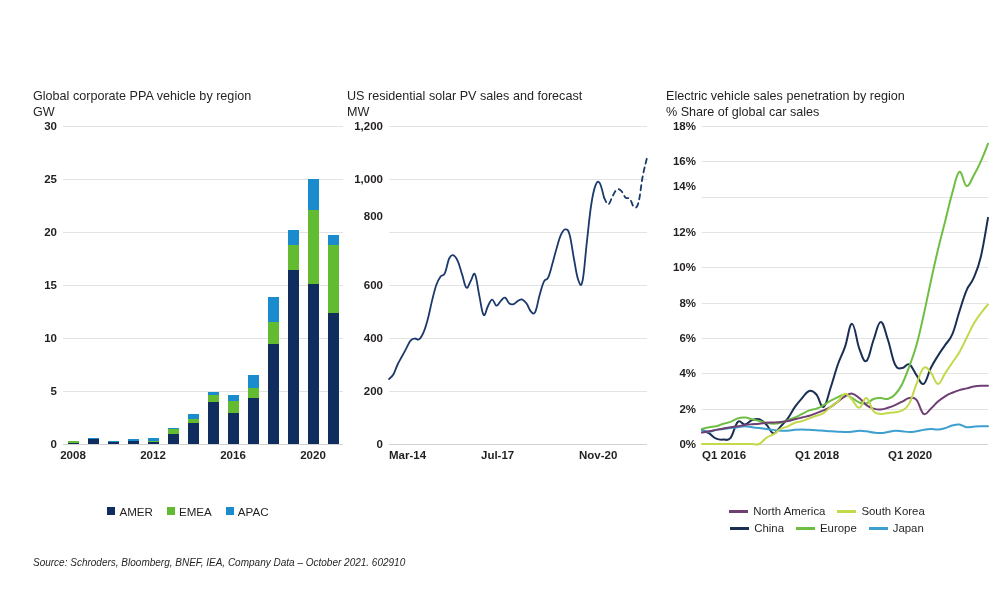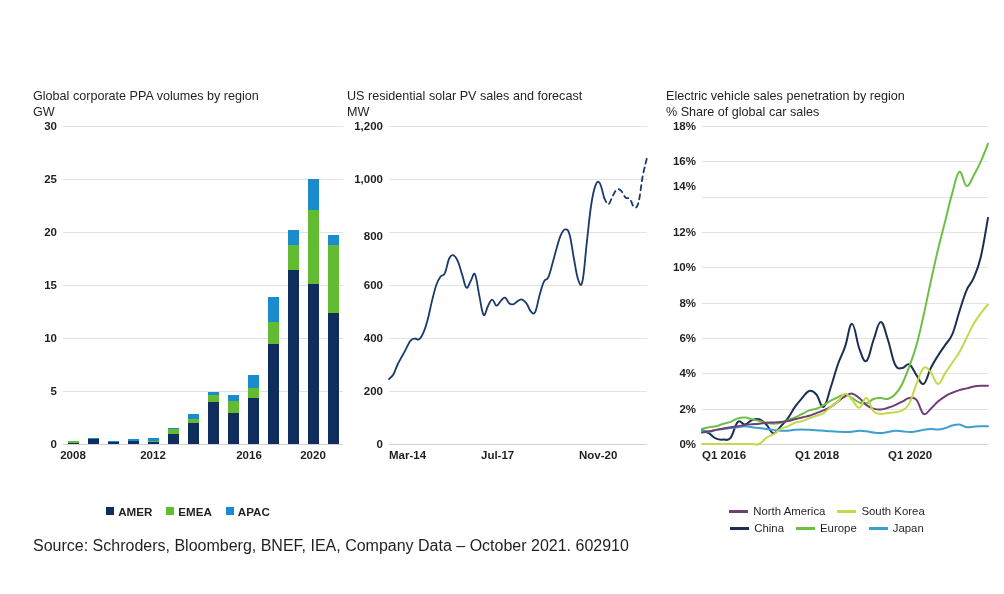--- a/index.html
+++ b/index.html
@@ -55,47 +55,47 @@
   }
 
   
   .bar{position:absolute;bottom:0;}
   .seg{position:absolute;left:0;width:100%;}
 
   
   .legend1{
     position:absolute; left:33px; top:505px;
     width:310px; text-align:center;
-    font-size:11.6px; font-weight:bold; color:#231f20;
+    font-size:11.6px; font-weight:normal; color:#231f20;
   }
   .legend1 .li{display:inline-block;margin:0 7px;white-space:nowrap;}
   .swatch{display:inline-block;width:8px;height:8px;margin-right:4px;vertical-align:1px;}
 
   .legend3{
     position:absolute; left:666px; top:503px; width:322px;
     font-size:11.4px; color:#231f20;
   }
   .legend3 .row{display:flex;justify-content:center;gap:12px;line-height:17px;}
   .legend3 .li{display:flex;align-items:center;white-space:nowrap;}
   .lline{display:inline-block;width:19px;height:2.5px;margin-right:5px;}
 
   .source{
-    position:absolute;left:33px;top:537px;
-    font-size:16px;color:#231f20;
+    position:absolute;left:33px;top:557px;
+    font-size:10px;color:#231f20;font-style:italic;
   }
   svg{display:block;}
 </style>
 </head>
 <body>
 
 <div class="page">
 
 
   <div class="panel" id="panel1">
-    <div class="chart-title">Global corporate PPA volumes by region</div>
+    <div class="chart-title">Global corporate PPA vehicle by region</div>
     <div class="chart-unit">GW</div>
     <div class="plotwrap">
       <div class="plot" id="plot1" style="height: 318px; margin-left: 30px; width: 280px;">
           <div class="axisline" style="top: 318px;"></div>
           <div class="ytick" style="top: 318px;">0</div>
           <div class="gridline" style="top: 265px;"></div>
           <div class="ytick" style="top: 265px;">5</div>
           <div class="gridline" style="top: 212px;"></div>
           <div class="ytick" style="top: 212px;">10</div>
           <div class="gridline" style="top: 159px;"></div>
@@ -170,42 +170,42 @@
             <div class="seg" style="bottom: 160.06px; height: 74.2px; background: rgb(98, 187, 48);"></div>
             <div class="seg" style="bottom: 234.26px; height: 30.74px; background: rgb(26, 140, 205);"></div>
           </div>
           <div class="bar" style="left: 264.5px; width: 11px; height: 208.82px;">
             <div class="seg" style="bottom: 0px; height: 131.44px; background: rgb(15, 46, 94);"></div>
             <div class="seg" style="bottom: 131.44px; height: 67.84px; background: rgb(98, 187, 48);"></div>
             <div class="seg" style="bottom: 199.28px; height: 9.54px; background: rgb(26, 140, 205);"></div>
           </div>
           <div class="xtick" style="left: 10px; transform: translateX(-50%);">2008</div>
           <div class="xtick" style="left: 90px; transform: translateX(-50%);">2012</div>
-          <div class="xtick" style="left: 170px; transform: translateX(-50%); margin-left: 16px;">2016</div>
+          <div class="xtick" style="left: 170px; transform: translateX(-50%);">2016</div>
           <div class="xtick" style="left: 250px; transform: translateX(-50%);">2020</div>
         </div>
     </div>
   </div>
   <div class="legend1" id="legend1"><span class="li"><span class="swatch" style="background: rgb(15, 46, 94);"></span><span>AMER</span></span><span class="li"><span class="swatch" style="background: rgb(98, 187, 48);"></span><span>EMEA</span></span><span class="li"><span class="swatch" style="background: rgb(26, 140, 205);"></span><span>APAC</span></span></div>
 
   <div class="panel" id="panel2">
     <div class="chart-title">US residential solar PV sales and forecast</div>
     <div class="chart-unit">MW</div>
     <div class="plotwrap">
       <div class="plot" id="plot2" style="height: 318px; margin-left: 42px; width: 258px;">
           <div class="axisline" style="top: 318px;"></div>
           <div class="ytick" style="top: 318px;">0</div>
           <div class="gridline" style="top: 265px;"></div>
           <div class="ytick" style="top: 265px;">200</div>
           <div class="gridline" style="top: 212px;"></div>
           <div class="ytick" style="top: 212px;">400</div>
           <div class="gridline" style="top: 159px;"></div>
           <div class="ytick" style="top: 159px;">600</div>
           <div class="gridline" style="top: 106px;"></div>
-          <div class="ytick" style="top: 110px; padding-left: 18px;">800</div>
+          <div class="ytick" style="top: 90px; padding-left: 18px;">800</div>
           <div class="gridline" style="top: 53px;"></div>
           <div class="ytick" style="top: 53px;">1,000</div>
           <div class="gridline" style="top: 0px;"></div>
           <div class="ytick" style="top: 0px;">1,200</div>
           <svg width="258" height="318" style="position: absolute; left: 0px; top: 0px; overflow: visible;">
             <path d="M0.00,253.07 C0.86,252.17 2.58,251.48 4.30,248.57 C6.02,245.66 6.88,242.10 8.60,238.50 C10.32,234.90 11.18,233.73 12.90,230.55 C14.62,227.37 15.48,225.78 17.20,222.60 C18.92,219.42 19.78,216.66 21.50,214.65 C23.22,212.64 24.08,212.79 25.80,212.53 C27.52,212.27 28.38,214.49 30.10,213.32 C31.82,212.16 32.68,210.67 34.40,206.70 C36.12,202.72 36.98,199.81 38.70,193.45 C40.42,187.09 41.28,181.79 43.00,174.90 C44.72,168.01 45.58,163.88 47.30,159.00 C49.02,154.12 49.88,152.91 51.60,150.52 C53.32,148.14 54.18,150.68 55.90,147.08 C57.62,143.47 58.48,136.05 60.20,132.50 C61.92,128.95 62.78,128.79 64.50,129.32 C66.22,129.85 67.08,131.33 68.80,135.15 C70.52,138.97 71.38,143.10 73.10,148.40 C74.82,153.70 75.68,160.33 77.40,161.65 C79.12,162.97 79.98,157.68 81.70,155.03 C83.42,152.38 84.28,145.49 86.00,148.40 C87.72,151.31 88.58,161.49 90.30,169.60 C92.02,177.71 92.88,186.82 94.60,188.94 C96.32,191.06 97.18,183.27 98.90,180.20 C100.62,177.13 101.48,173.68 103.20,173.57 C104.92,173.47 105.78,179.40 107.50,179.67 C109.22,179.94 110.08,176.49 111.80,174.90 C113.52,173.31 114.38,171.19 116.10,171.72 C117.82,172.25 118.68,176.28 120.40,177.55 C122.12,178.82 122.98,178.61 124.70,178.08 C126.42,177.55 127.28,175.80 129.00,174.90 C130.72,174.00 131.58,173.04 133.30,173.57 C135.02,174.10 135.88,175.17 137.60,177.55 C139.32,179.94 140.18,183.80 141.90,185.50 C143.62,187.20 144.48,189.21 146.20,186.03 C147.92,182.85 148.78,175.64 150.50,169.60 C152.22,163.56 153.08,159.42 154.80,155.82 C156.52,152.22 157.38,155.18 159.10,151.58 C160.82,147.98 161.68,143.74 163.40,137.80 C165.12,131.86 165.98,127.73 167.70,121.90 C169.42,116.07 170.28,112.36 172.00,108.65 C173.72,104.94 174.58,103.35 176.30,103.35 C178.02,103.35 178.88,102.82 180.60,108.65 C182.32,114.48 183.18,123.49 184.90,132.50 C186.62,141.51 187.48,149.19 189.20,153.70 C190.92,158.20 191.78,162.44 193.50,155.03 C195.22,147.61 196.08,131.71 197.80,116.60 C199.52,101.50 200.38,90.90 202.10,79.50 C203.82,68.10 204.68,64.13 206.40,59.63 C208.12,55.12 208.98,54.59 210.70,56.98 C212.42,59.36 214.14,68.63 215.00,71.55" fill="none" stroke="#1b3a6b" stroke-width="1.8" stroke-linecap="round" stroke-linejoin="round"></path>
             <path d="M215.00,71.55 C215.86,72.87 217.58,78.44 219.30,78.18 C221.02,77.91 221.88,73.14 223.60,70.22 C225.32,67.31 226.18,64.66 227.90,63.60 C229.62,62.54 230.48,63.34 232.20,64.93 C233.92,66.52 234.78,69.96 236.50,71.55 C238.22,73.14 239.08,71.02 240.80,72.88 C242.52,74.73 243.38,80.03 245.10,80.82 C246.82,81.62 247.68,82.95 249.40,76.85 C251.12,70.76 251.98,59.36 253.70,50.35 C255.42,41.34 257.14,35.51 258.00,31.80" fill="none" stroke="#1b3a6b" stroke-width="1.8" stroke-linecap="round" stroke-linejoin="round" stroke-dasharray="5,4"></path>
           </svg>
           <div class="xtick" style="left: 0px;">Mar-14</div>
           <div class="xtick" style="left: 92px;">Jul-17</div>

